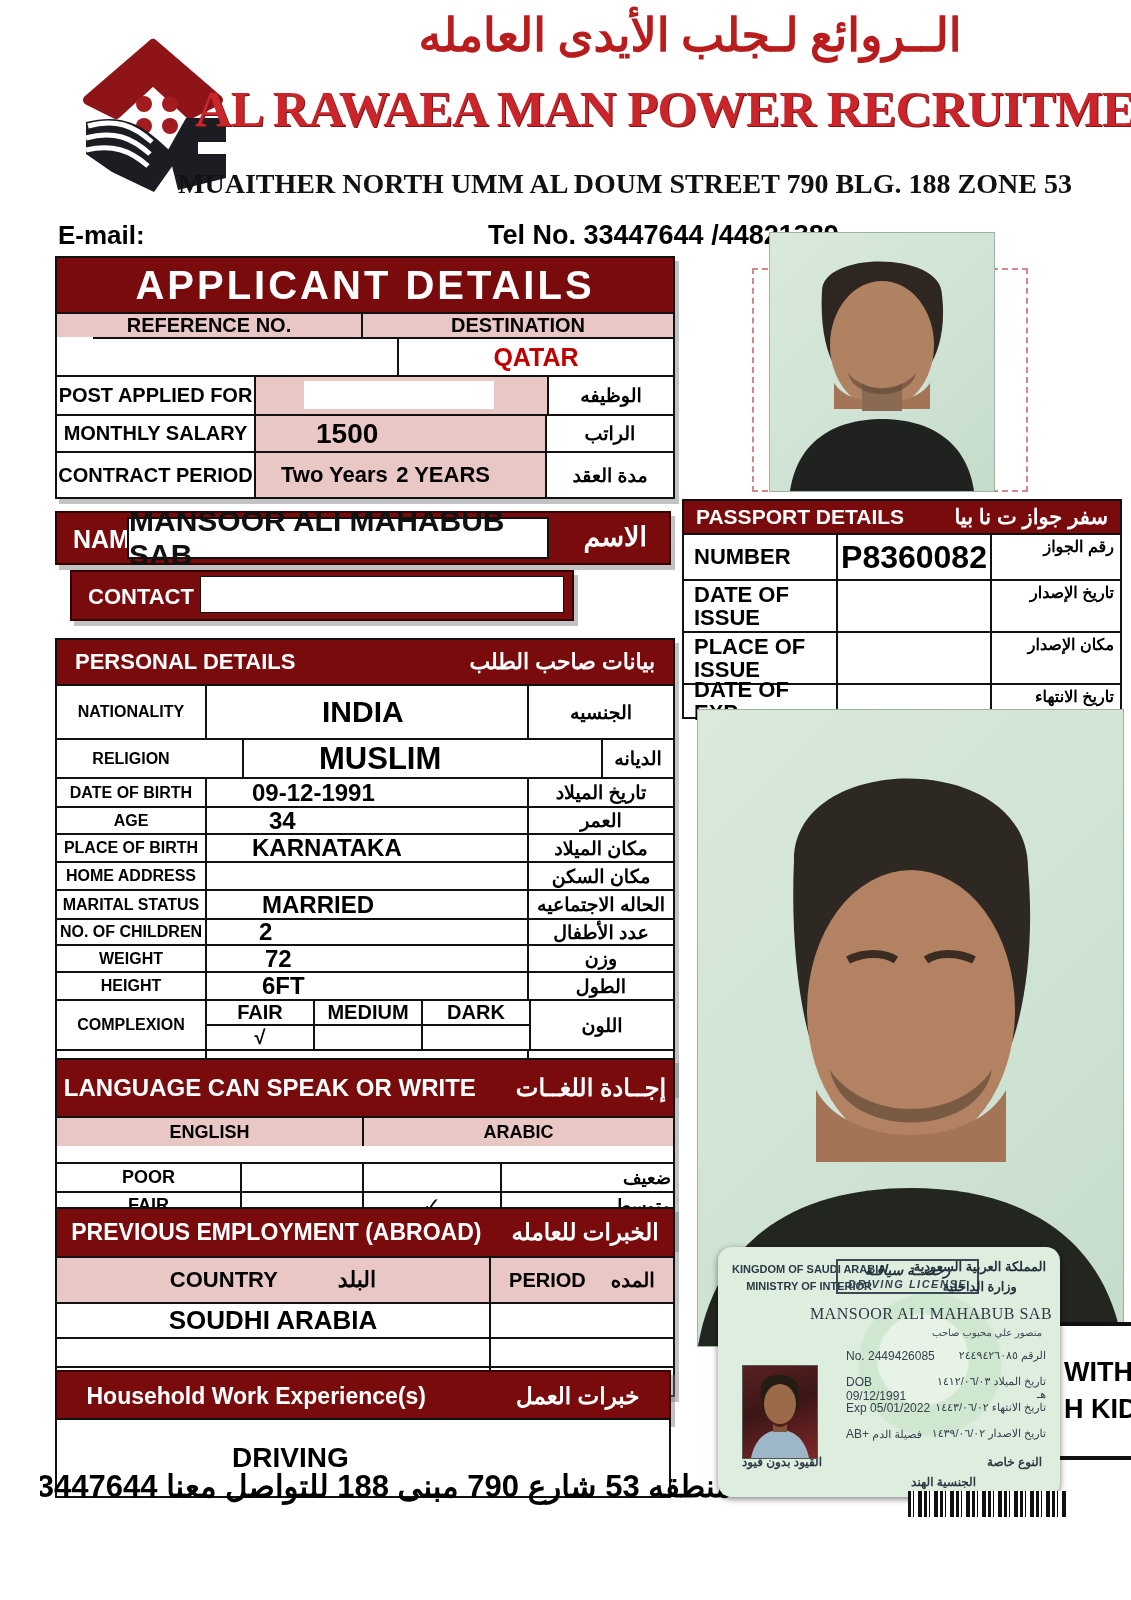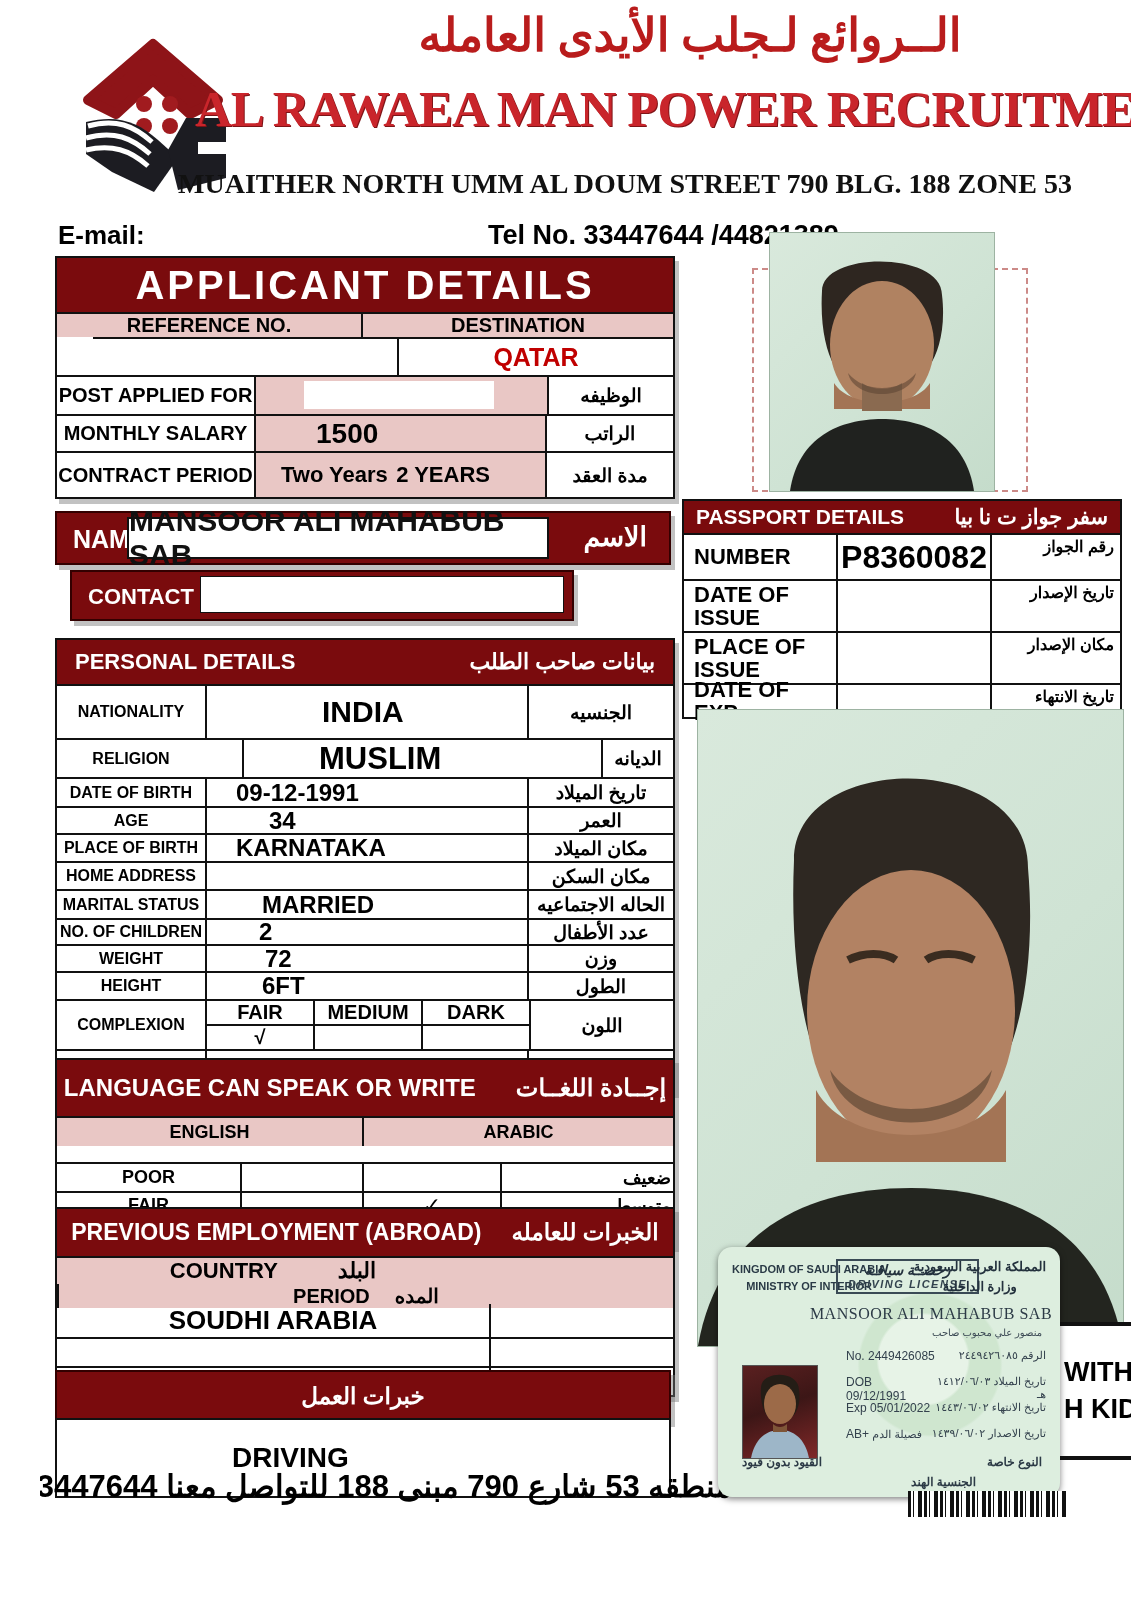--- a/index.html
+++ b/index.html
@@ -39,21 +39,21 @@
   #namebar .lbl{position:absolute;left:16px;top:12px;font-size:25px;font-weight:bold;color:#fff;}
   #namebox{position:absolute;left:70px;top:4px;width:418px;height:38px;background:#fff;border:2px solid #111;display:flex;align-items:center;justify-content:center;font-size:30px;font-weight:bold;color:#111;}
   #namebar .arb{position:absolute;right:22px;top:8px;font-size:27px;font-weight:bold;color:#fff;}
   #contactbar{left:70px;top:570px;width:500px;height:47px;border:2px solid #300;}
   #contactbar .lbl{position:absolute;left:16px;top:12px;font-size:22px;font-weight:bold;color:#fff;}
   #contactbox{position:absolute;left:128px;top:4px;width:362px;height:35px;background:#fff;border:1px solid #111;}
   
   #personal{left:55px;top:638px;width:616px;}
   #personal-hdr{height:44px;display:flex;align-items:center;justify-content:space-between;padding:0 18px;font-size:22px;font-weight:bold;}
   .p-c1{width:148px;justify-content:center;font-size:16px;font-weight:bold;text-align:center;}
-  .p-c2{width:322px;font-size:24px;font-weight:bold;padding-left:29px;box-sizing:border-box;}
+  .p-c2{width:322px;font-size:24px;font-weight:bold;padding-left:45px;box-sizing:border-box;}
   .p-c3{flex:1;}
   .cplx-grid{width:322px;display:flex;flex-direction:column;}
   .cplx-r{display:flex;flex:1;}
   .cplx-cell{border-left:2px solid #111;border-bottom:2px solid #111;flex:1;display:flex;align-items:center;justify-content:center;font-size:20px;font-weight:bold;}
   .cplx-cell:first-child{border-left:none;}
   .cplx-r:last-child .cplx-cell{border-bottom:none;}
   
   #language{left:55px;top:1058px;width:616px;}
   #lang-hdr{height:56px;display:flex;align-items:center;justify-content:center;gap:40px;font-size:24px;font-weight:bold;}
   .l-c1{width:183px;justify-content:center;font-size:18px;font-weight:bold;}
@@ -286,21 +286,21 @@
       <div class="tcell l-c3"></div>
       <div class="tcell l-c4">ممتاز</div>
     </div>
   </div>
 
   <div class="abs tbl shadow" id="employment">
     <div class="trow drk" id="emp-hdr">
       <span>PREVIOUS EMPLOYMENT (ABROAD)</span>
       <span>الخبرات للعامله</span>
     </div>
-    <div class="trow pink" style="height:44px;flex-direction:column;">
+    <div class="trow pink" style="height:44px;">
       <div class="tcell e-c1" style="background:#e9c7c5;">
         <span>COUNTRY</span>
         <span>البلد</span>
       </div>
       <div class="tcell e-c2" style="background:#e9c7c5;">
         <span>PERIOD</span>
         <span>المده</span>
       </div>
     </div>
     <div class="trow" style="height:33px;">
@@ -311,20 +311,21 @@
       <div class="tcell e-c1"></div>
       <div class="tcell e-c2"></div>
     </div>
     <div class="trow" style="height:27px;">
       <div class="tcell e-c1"></div>
       <div class="tcell e-c2"></div>
     </div>
   </div>
 
   <div class="abs drk shadow" id="household-bar">
+    <span>Household Work Experience(s)</span>
     <span>خبرات العمل</span>
   </div>
   <div class="abs" id="driving-box">
     <span>DRIVING</span>
   </div>
 
   <div class="abs" id="footer-line">منطقه 53  شارع 790 مبنى 188 للتواصل معنا 44821389/33447644</div>
 
   <div class="abs" id="dashed-box"></div>
   <div class="abs photo" id="photo-top">

